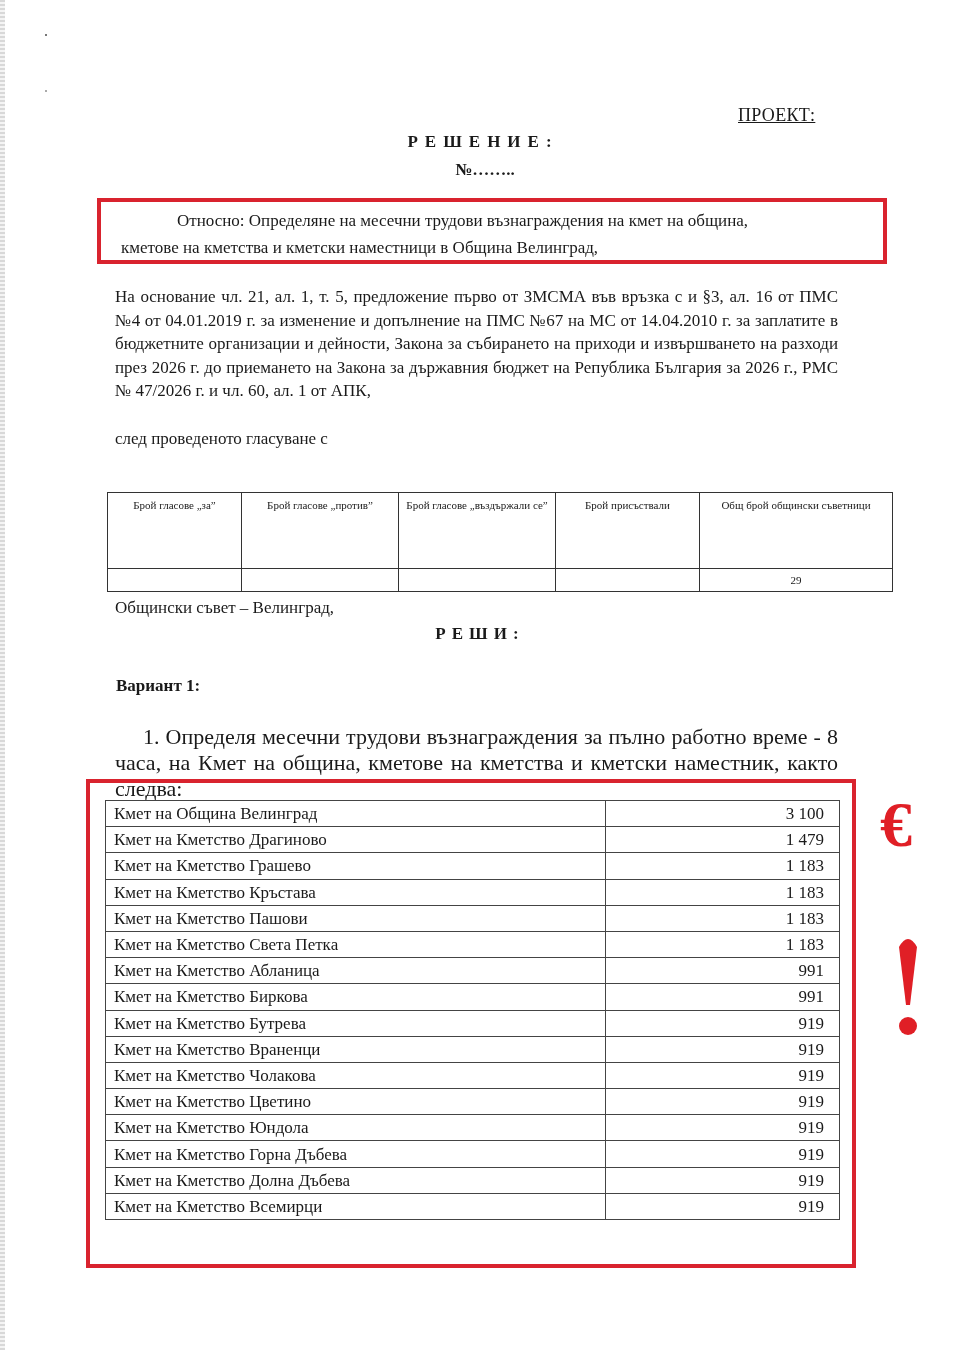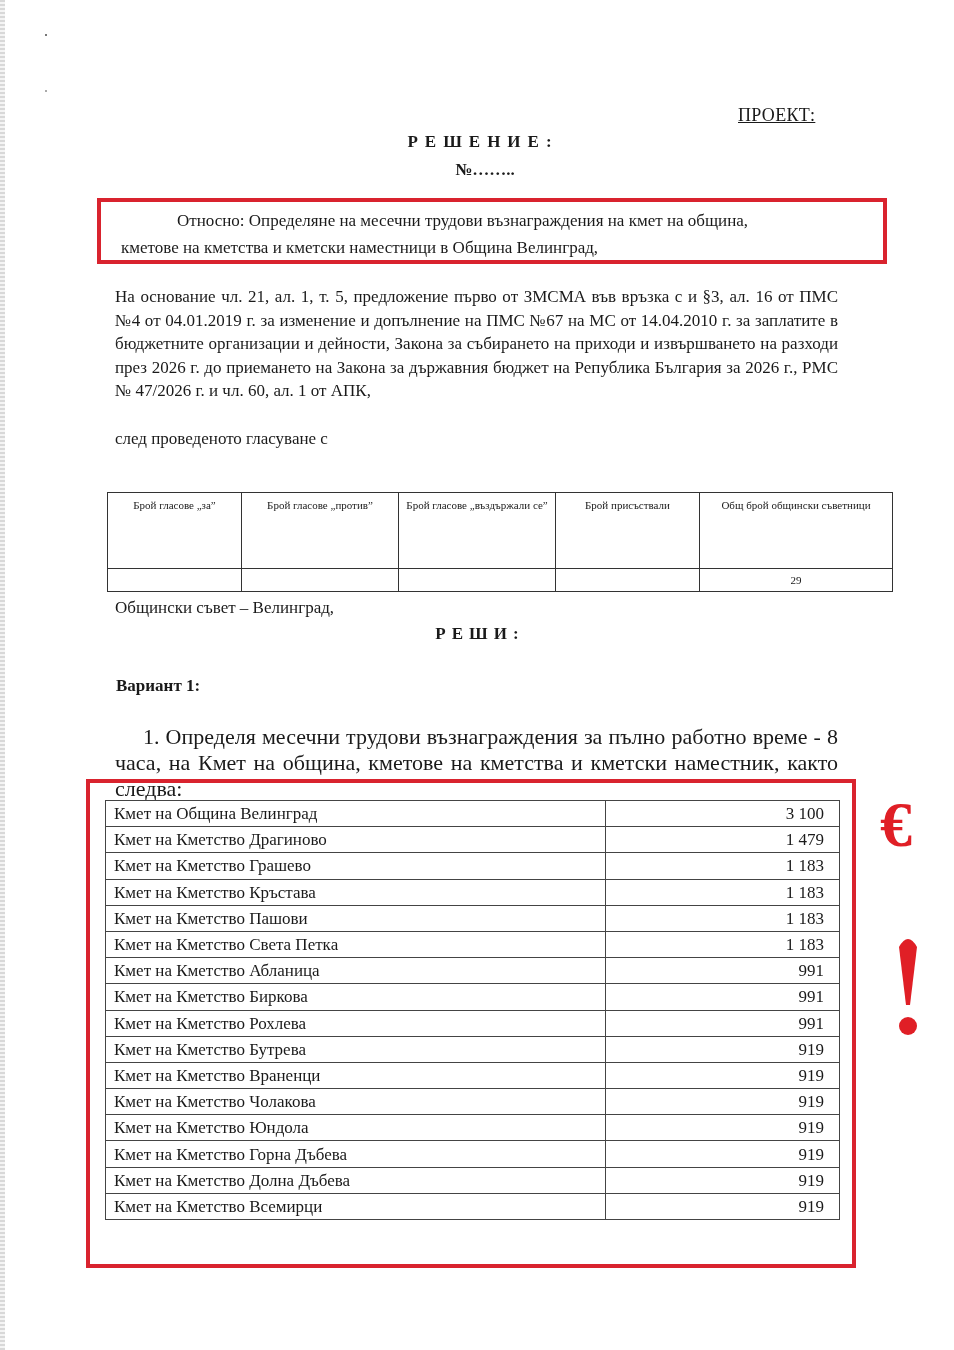--- a/index.html
+++ b/index.html
@@ -149,33 +149,33 @@
       </tr>
       <tr>
         <td>Кмет на Кметство Абланица</td>
         <td class="amount">991</td>
       </tr>
       <tr>
         <td>Кмет на Кметство Биркова</td>
         <td class="amount">991</td>
       </tr>
       <tr>
-        <td>Кмет на Кметство Рохлева</td>
-        <td class="amount">991</td>
-      </tr>
-      <tr>
         <td>Кмет на Кметство Бутрева</td>
         <td class="amount">919</td>
       </tr>
       <tr>
         <td>Кмет на Кметство Враненци</td>
         <td class="amount">919</td>
       </tr>
       <tr>
         <td>Кмет на Кметство Чолакова</td>
+        <td class="amount">919</td>
+      </tr>
+      <tr>
+        <td>Кмет на Кметство Цветино</td>
         <td class="amount">919</td>
       </tr>
       <tr>
         <td>Кмет на Кметство Юндола</td>
         <td class="amount">919</td>
       </tr>
       <tr>
         <td>Кмет на Кметство Горна Дъбева</td>
         <td class="amount">919</td>
       </tr>

